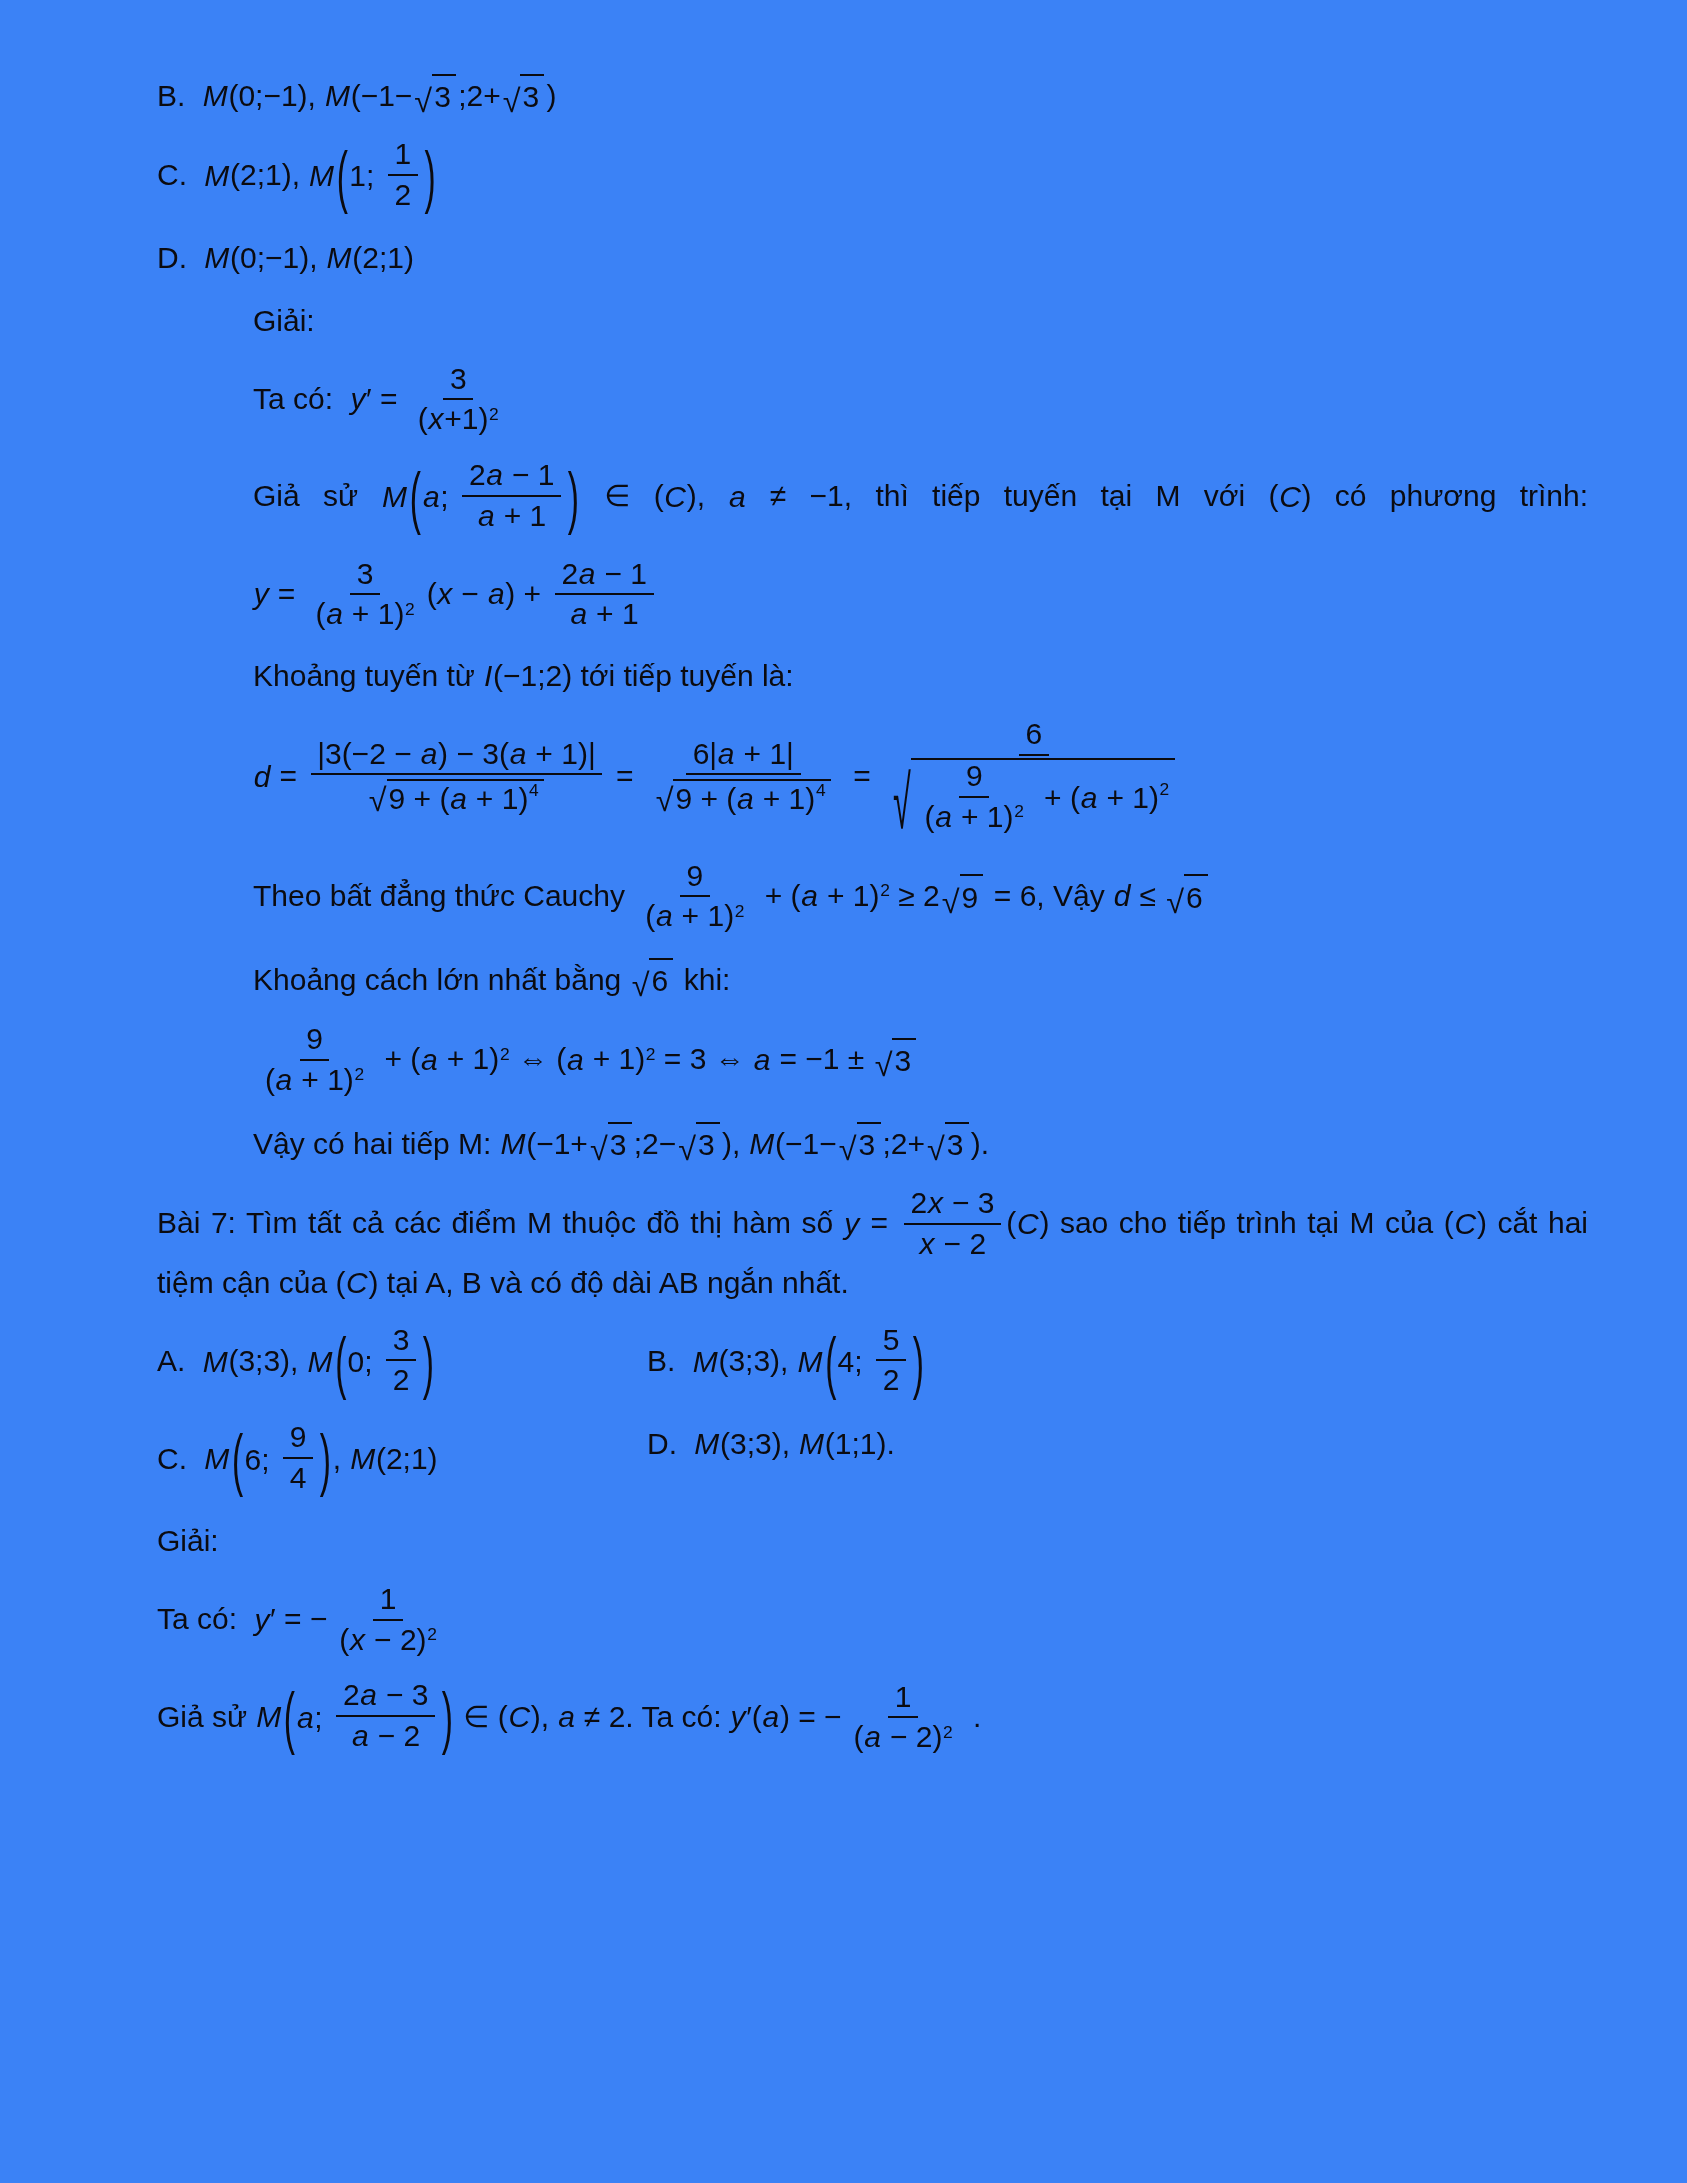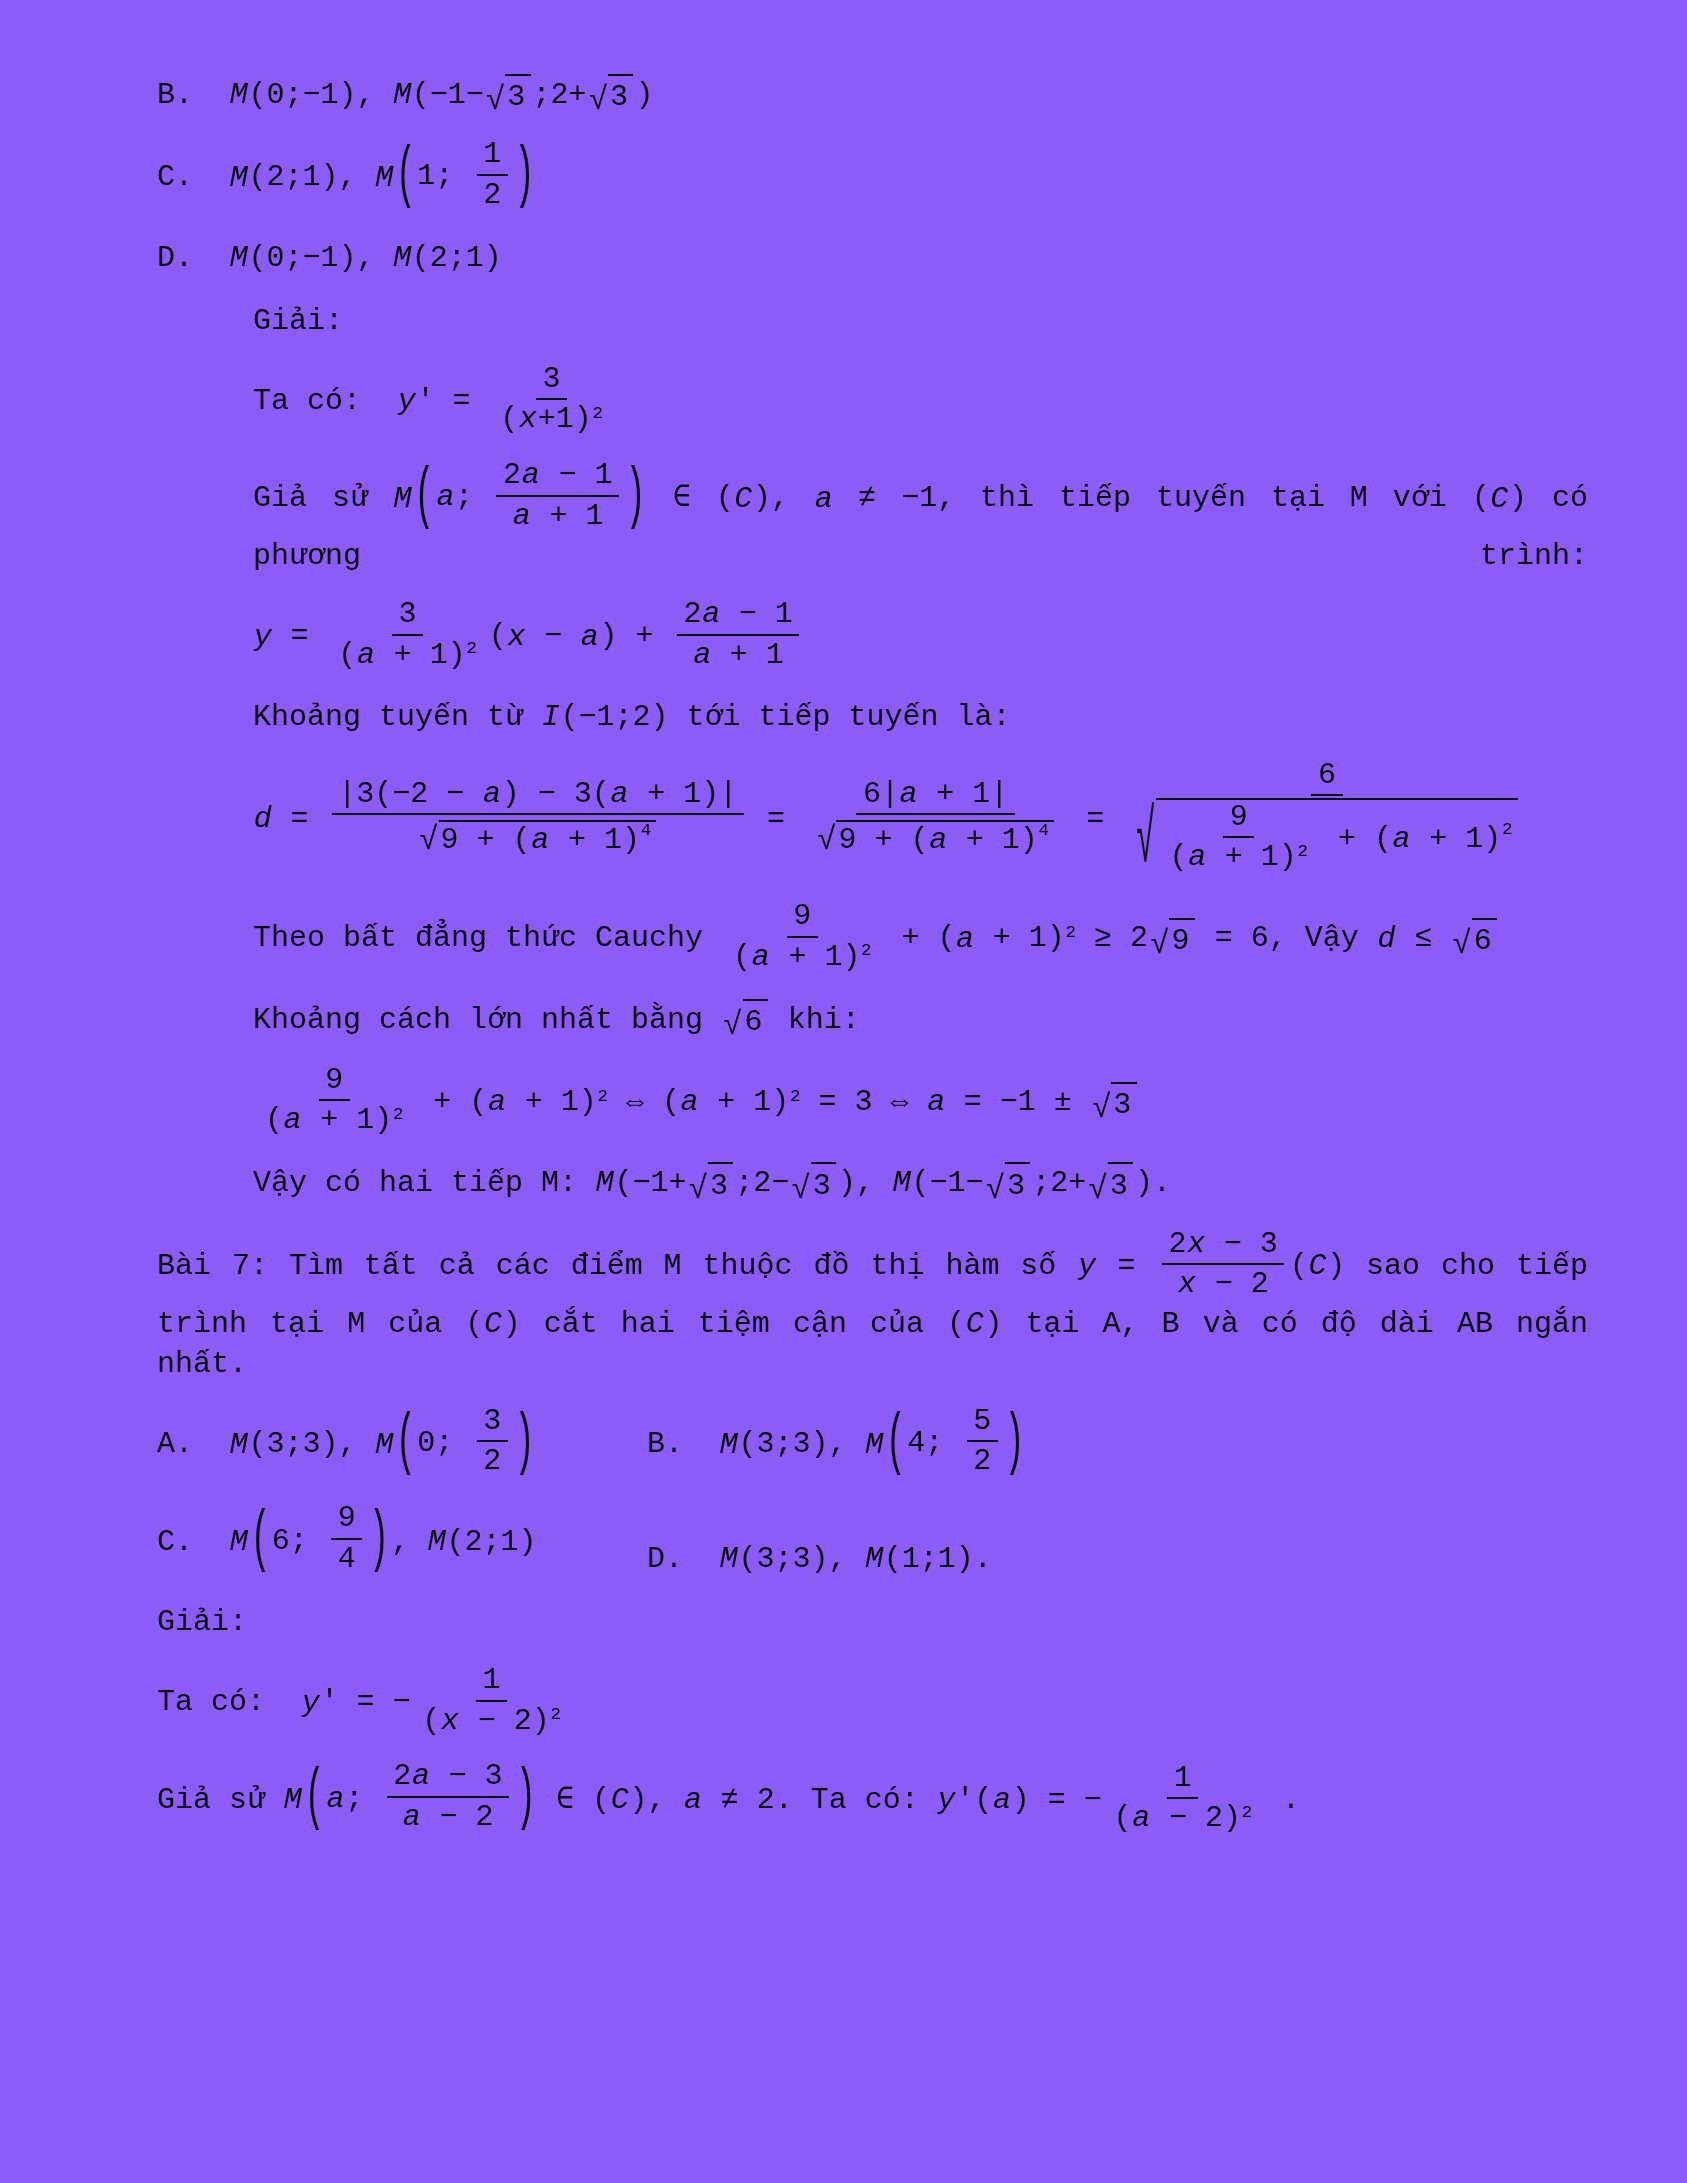--- a/index.html
+++ b/index.html
@@ -1,19 +1,19 @@
 <!DOCTYPE html>
 <html style="font-size:10.6px"><head>
 <meta charset="utf-8">
 <style>
   html,body{margin:0;padding:0;background:#ffffff;}
   .page{
     width:1687px;height:2183px;box-sizing:border-box;
-    background:#8b5cf6;color:#0b0b10;
-    font-family:Liberation Mono, monospace;
+    background:#3b82f6;color:#0b0b10;
+    font-family:Liberation Sans, sans-serif;
     font-size:30px;line-height:1.35;
     padding:74px 99px 0 157px;
     overflow:hidden;position:relative;
   }
   .doc{width:100%;}
   .row{margin:0 0 22.5px 0;}
   .row.indent1{margin-left:96px;}
   .row.jw{text-align:justify;}
   .row.jl{text-align:justify;text-align-last:justify;}
   .t{white-space:pre-wrap;}
@@ -27,21 +27,21 @@
   
   .sqrt{display:inline-flex;align-items:stretch;vertical-align:-0.22em;margin:0 2px;}
   .sqs{display:flex;align-items:flex-end;align-self:flex-end;line-height:1;font-size:1.08em;}
   .sqs.big{transform:scaleY(2.3);transform-origin:50% 90%;}
   .sqb{border-top:2px solid currentColor;padding:1.3px 5.3px 0 2px;display:inline-flex;align-items:center;}
   
   .bp{display:inline-flex;align-items:center;vertical-align:middle;margin:0 2px;position:relative;top:-1.3px;}
   .bpc{display:inline-flex;align-items:center;padding:0 1.3px;}
   .bpd{display:inline-block;font-size:1.12em;line-height:1;transform:scaleY(2.05);}
   
-  .cols{display:flex;align-items:flex-end;}
+  .cols{display:flex;align-items:flex-start;}
   .cols .col{display:block;}
   .cols .c0{flex:0 0 490px;width:490px;}
   .cols .c1{flex:1;}
 </style>
 </head>
 <body>
 
 <div class="page">
   <div class="doc">
       <div class="row indent0"><span class="t">B.&nbsp; </span><span class="it">M</span><span class="t">(0;−1), </span><span class="it">M</span><span class="t">(−1−</span><span class="sqrt">

